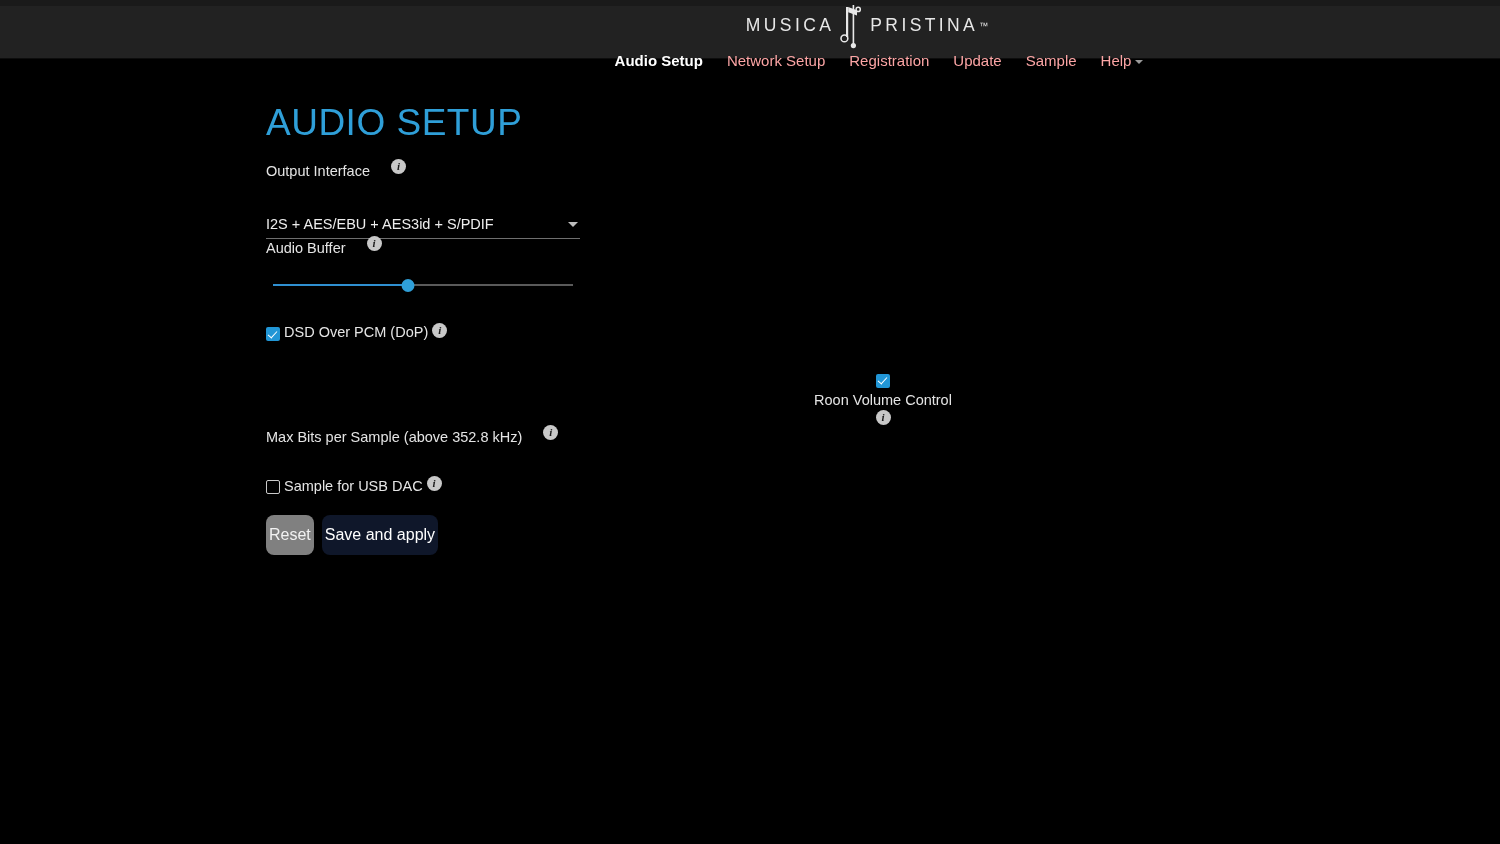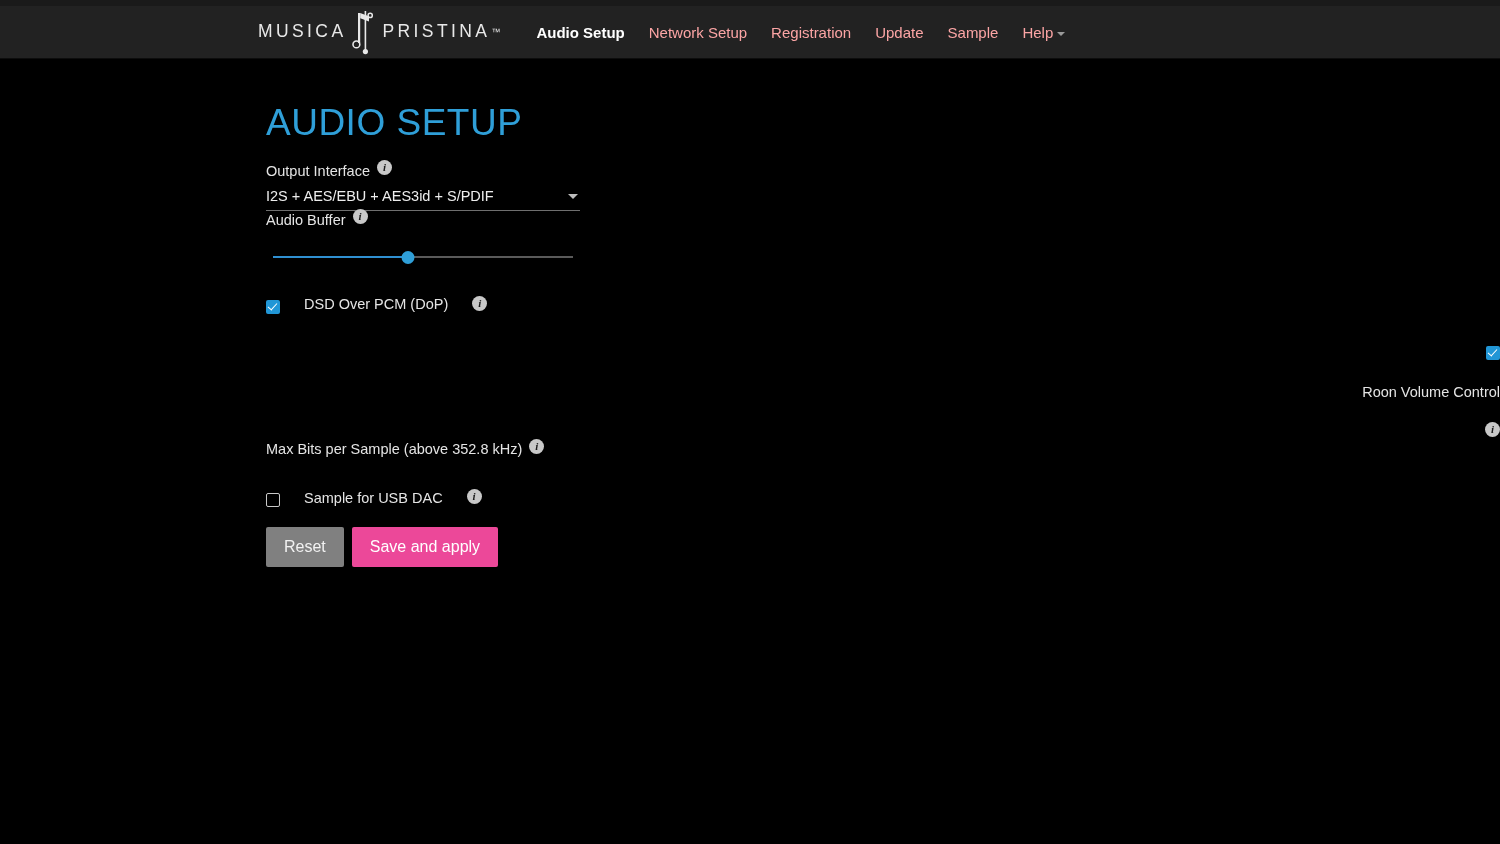--- a/index.html
+++ b/index.html
@@ -16,20 +16,21 @@
     height: 6px;
     background: #1a1a1a;
   }
   .navbar {
     height: 53px;
     background: #222222;
     display: flex;
     align-items: center;
     padding-left: 258px;
     border-bottom: 1px solid #0d0d0d;
+    flex-direction: column;
   }
   .brand {
     display: flex;
     align-items: center;
     height: 40px;
     margin-right: 24px;
     user-select: none;
   }
   .brand-word {
     color: #e8e8e8;
@@ -91,22 +92,22 @@
     padding-top: 44px;
     line-height: 1.1;
   }
 
   .field { margin-top: 0; }
 
   .field-label {
     color: #e4e4e4;
     font-size: 14.5px;
     display: inline-flex;
-    align-items: flex-end;
-    gap: 7px;
+    align-items: center;
+    gap: 21px;
     line-height: 1.2;
   }
 
   .info-icon {
     display: inline-block;
     width: 15px; height: 15px;
     border-radius: 50%;
     background: #c8c8c8;
     color: #1a1a1a;
     font-size: 11px;
@@ -167,22 +168,22 @@
     position: absolute;
     width: 13px; height: 13px;
     border-radius: 50%;
     background: #2f9fd8;
     transform: translateX(-50%);
   }
 
   
   .check-row {
     display: flex;
-    align-items: flex-end;
-    gap: 24px;
+    align-items: center;
+    gap: 4px;
   }
   .checkbox {
     width: 14px; height: 14px;
     border-radius: 2px;
     flex: none;
     position: relative;
     cursor: pointer;
     margin-top: 2px;
   }
   .checkbox.checked {
@@ -207,29 +208,29 @@
     line-height: 1.2;
   }
 
   
   .button-row {
     display: flex;
     gap: 8px;
   }
   .btn {
     border: none;
-    border-radius: 2px;
+    border-radius: 8px;
     font-size: 16px;
     font-family: "Liberation Sans", sans-serif;
-    padding: 10px 18px;
+    padding: 10px 3px;
     cursor: pointer;
     line-height: 1.25;
   }
   .btn-reset { background: #808080; color: #f2f2f2; }
-  .btn-save  { background: #ec4899; color: #ffffff; }
+  .btn-save  { background: #0f172a; color: #ffffff; }
 </style>
 </head>
 <body>
 
 <div class="top-strip"></div>
 
 <div class="navbar">
 
   <div class="brand">
     <span class="brand-word">MUSICA</span>
@@ -261,21 +262,21 @@
 
 <div class="content">
 
   <h1 class="page-title">AUDIO SETUP</h1>
 
   <div class="field" style="margin-top:18px;">
     <div class="field-label">
       <span>Output Interface</span>
       <span class="info-icon">i</span>
     </div>
-    <div class="select-wrap" style="margin-top:8px;">
+    <div class="select-wrap" style="margin-top:36px;">
       <span class="select-value">I2S + AES/EBU + AES3id + S/PDIF</span>
       <span class="select-caret"></span>
     </div>
   </div>
 
   <div class="field" style="">
     <div class="field-label">
       <span>Audio Buffer</span>
       <span class="info-icon">i</span>
     </div>

